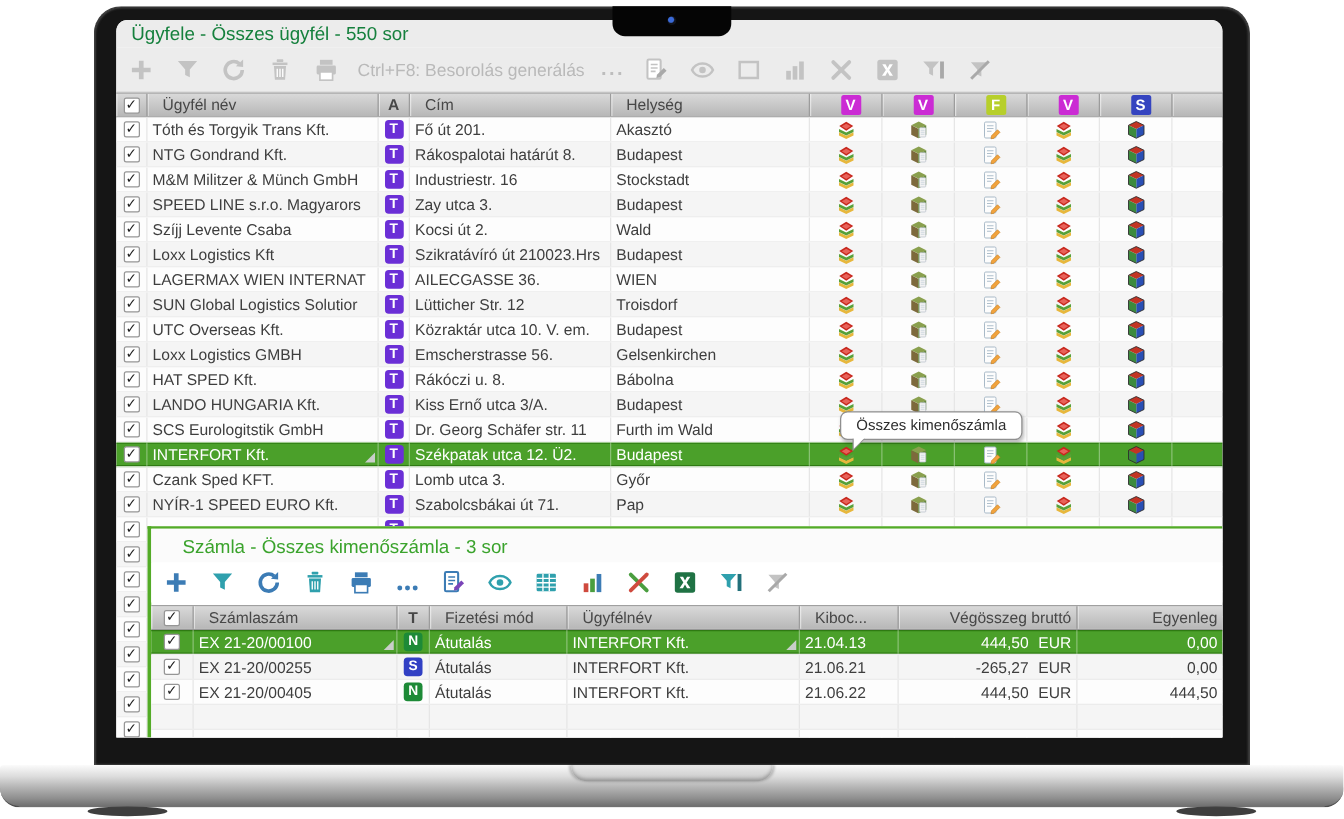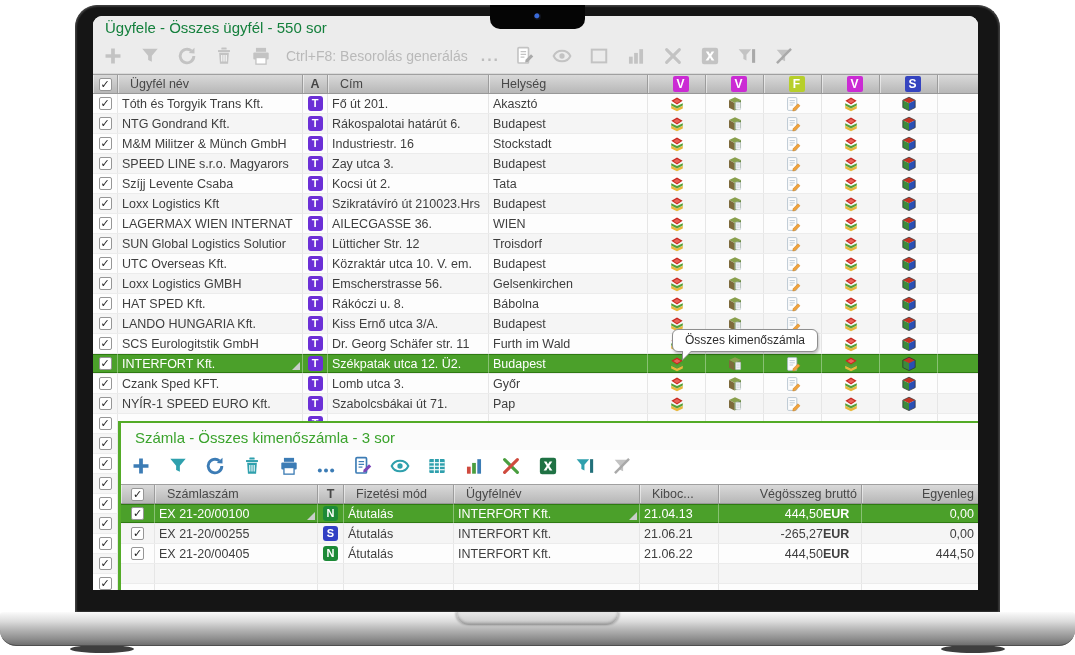--- a/index.html
+++ b/index.html
@@ -58,34 +58,34 @@
   .hbadge{display:inline-block;width:16px;height:16px;border-radius:2px;color:#fff;
           font-weight:bold;font-size:12px;line-height:16px;text-align:center;}
   .mini{display:inline-flex;width:16px;height:16px;}
   .mk{position:absolute;right:2px;bottom:3px;width:0;height:0;
       border-bottom:8px solid #5b79a2;border-left:8px solid transparent;}
   .g-row.sel .mk{border-bottom-color:#c9cec9;}
 
   
   .panel{position:absolute;left:25px;top:405px;right:0;bottom:0;background:#fff;z-index:5;
          border-top:2px solid #53ab27;border-left:3px solid #53ab27;}
-  .p-title{height:27px;line-height:29px;color:#3aa32c;font-size:15px;padding-left:14px;
+  .p-title{height:27px;line-height:29px;color:#3aa32c;font-size:15px;padding-left:25px;
            background:#fbfbfb;white-space:nowrap;}
   .p-toolbar{height:32px;display:flex;align-items:center;gap:13px;padding:0 8px;background:#fff;}
   .p-grid{position:absolute;left:0;top:61px;right:0;bottom:0;font-size:12.5px;color:#3e3e3e;}
   .p-grid .c.cb{width:34px;}
   .p-grid .c.num{width:163px;}
   .p-grid .c.ta{width:26px;}
   .p-grid .c.md{width:110px;}
   .p-grid .c.cu{width:186px;}
   .p-grid .c.dt{width:79px;}
   .p-grid .c.gr{width:143px;}
   .p-grid .c.bl{flex:1 1 auto;justify-content:flex-end;border-right:none;}
   .p-grid .c.gr .val{flex:1;text-align:right;}
-  .p-grid .c.gr .cur{width:34px;text-align:left;font-weight:bold;}
+  .p-grid .c.gr .cur{width:34px;text-align:right;}
   .r{justify-content:flex-end;}
 
   
   .tooltip{position:absolute;left:672px;top:329px;z-index:30;background:#fff;border:1px solid #8f8f8f;
            border-radius:6px;padding:3px 12px 4px 12px;font-size:12px;color:#2d2d2d;white-space:nowrap;
            box-shadow:1px 2px 3px rgba(0,0,0,.25);}
   .tooltip:before{content:'';position:absolute;left:9px;bottom:-10px;width:0;height:0;
                   border-top:10px solid #8f8f8f;border-right:10px solid transparent;}
   .tooltip:after{content:'';position:absolute;left:10px;bottom:-8px;width:0;height:0;
                  border-top:9px solid #fff;border-right:9px solid transparent;}
@@ -289,21 +289,21 @@
           <div class="g-row alt">
             <div class="c cb">
               <span class="cbx">✓</span>
             </div>
             <div class="c nm">
               <span>NTG Gondrand Kft.</span>
             </div>
             <div class="c ta">
               <span class="badge" style="background: rgb(107, 47, 214);">T</span>
             </div>
-            <div class="c ad">Rákospalotai határút 6.</div>
+            <div class="c ad">Rákospalotai határút 8.</div>
             <div class="c ci">Budapest</div>
             <div class="c ic">
               <span class="mini">
                 <svg viewBox="0 0 16 16" width="16" height="16">
                   <path d="M2.2 9.8L8 12.6l5.8-2.8v2.6L8 15.2l-5.8-2.8z" fill="#e7b73c"></path>
                   <path d="M2.2 7.2L8 10l5.8-2.8v2.4L8 12.4 2.2 9.6z" fill="#58a038"></path>
                   <path d="M8 1.4l5.6 3.4L8 8.6 2.4 4.8z" fill="#c8281e"></path>
                   <path d="M8 2.9l3.6 2-3.6 2.3-3.6-2.3z" fill="#e8625a"></path>
                 </svg>
               </span>
@@ -506,21 +506,21 @@
             <div class="c cb">
               <span class="cbx">✓</span>
             </div>
             <div class="c nm">
               <span>Szíjj Levente Csaba</span>
             </div>
             <div class="c ta">
               <span class="badge" style="background: rgb(107, 47, 214);">T</span>
             </div>
             <div class="c ad">Kocsi út 2.</div>
-            <div class="c ci">Tata</div>
+            <div class="c ci">Wald</div>
             <div class="c ic">
               <span class="mini">
                 <svg viewBox="0 0 16 16" width="16" height="16">
                   <path d="M2.2 9.8L8 12.6l5.8-2.8v2.6L8 15.2l-5.8-2.8z" fill="#e7b73c"></path>
                   <path d="M2.2 7.2L8 10l5.8-2.8v2.4L8 12.4 2.2 9.6z" fill="#58a038"></path>
                   <path d="M8 1.4l5.6 3.4L8 8.6 2.4 4.8z" fill="#c8281e"></path>
                   <path d="M8 2.9l3.6 2-3.6 2.3-3.6-2.3z" fill="#e8625a"></path>
                 </svg>
               </span>
             </div>

